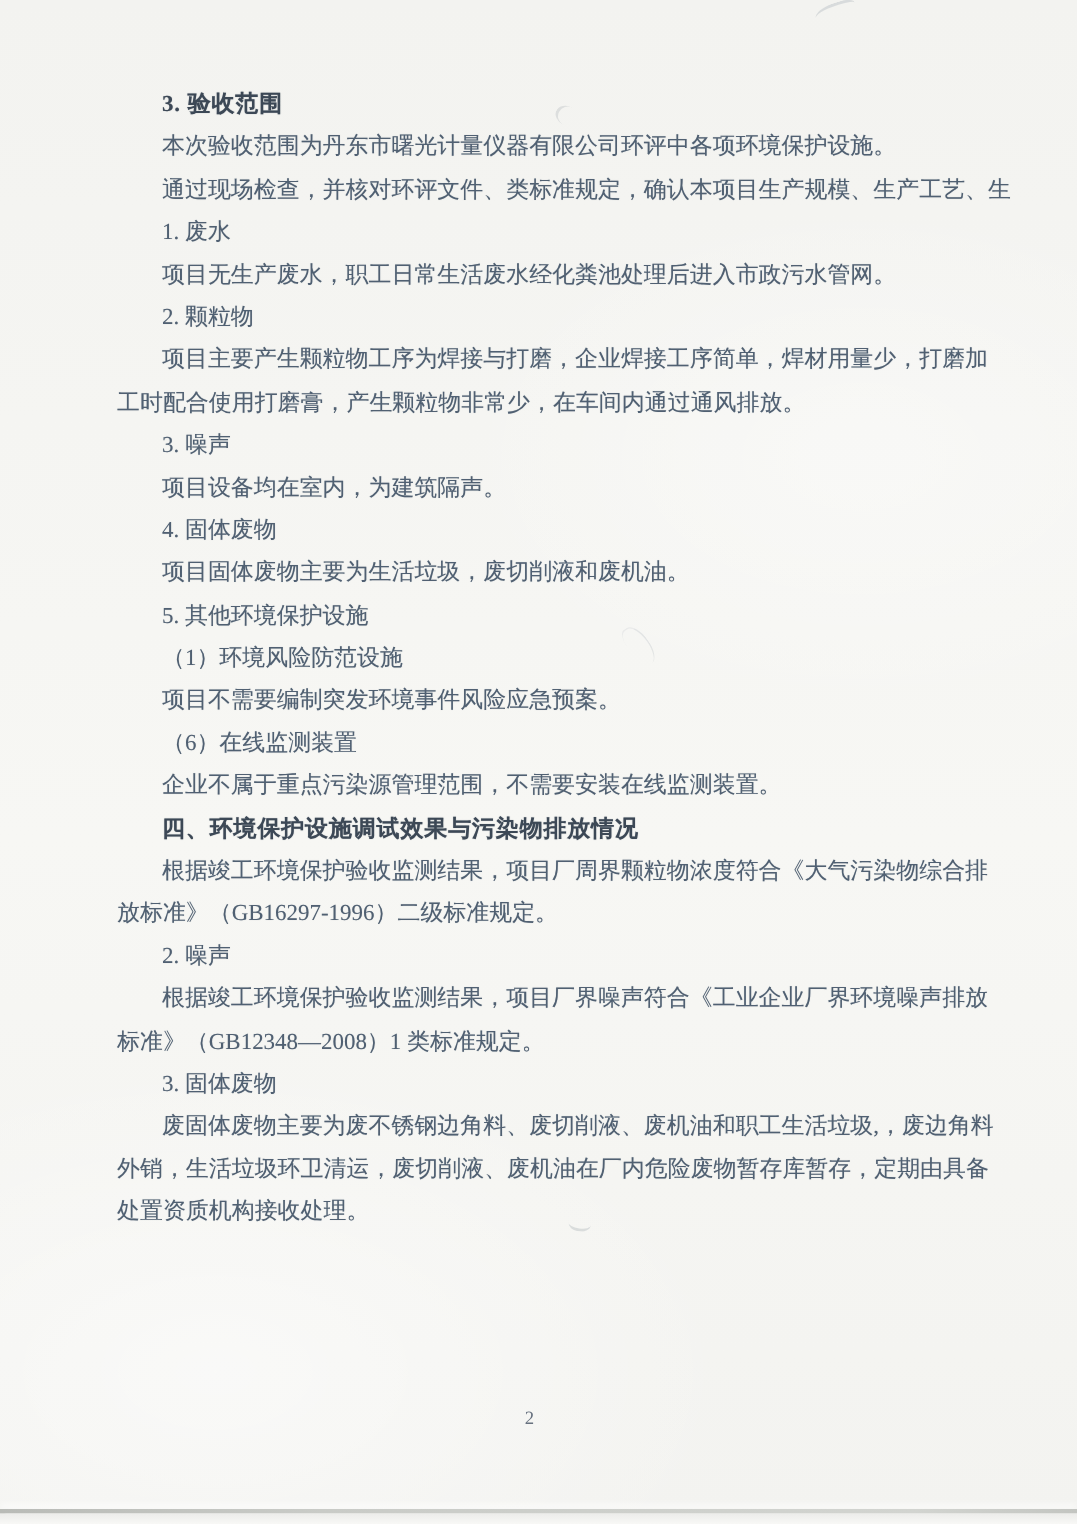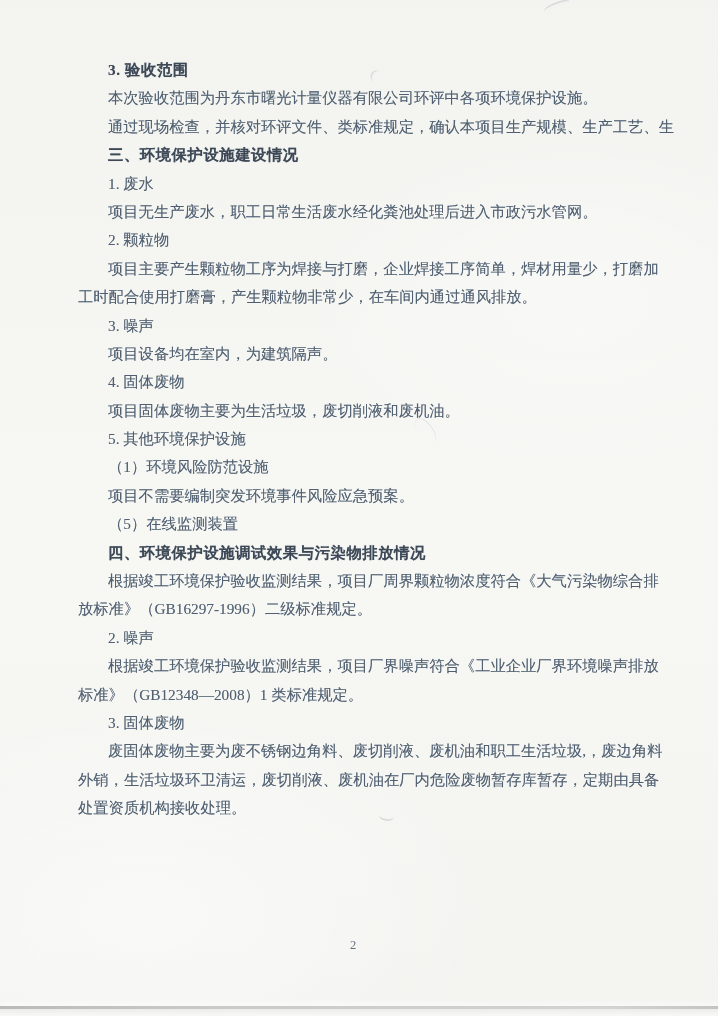--- a/index.html
+++ b/index.html
@@ -103,34 +103,34 @@
   }
 </style>
 </head>
 <body>
 
 <div class="page">
   <div id="text-block">
       <div class="line bold indent">3. 验收范围</div>
       <div class="line indent">本次验收范围为丹东市曙光计量仪器有限公司环评中各项环境保护设施。</div>
       <div class="line indent">通过现场检查，并核对环评文件、类标准规定，确认本项目生产规模、生产工艺、生</div>
-      <div class="line bold indent">三、环境保护设施建设情况</div>
       <div class="line indent">1. 废水</div>
       <div class="line indent">项目无生产废水，职工日常生活废水经化粪池处理后进入市政污水管网。</div>
       <div class="line indent">2. 颗粒物</div>
       <div class="line indent">项目主要产生颗粒物工序为焊接与打磨，企业焊接工序简单，焊材用量少，打磨加</div>
       <div class="line">工时配合使用打磨膏，产生颗粒物非常少，在车间内通过通风排放。</div>
       <div class="line indent">3. 噪声</div>
       <div class="line indent">项目设备均在室内，为建筑隔声。</div>
       <div class="line indent">4. 固体废物</div>
       <div class="line indent">项目固体废物主要为生活垃圾，废切削液和废机油。</div>
       <div class="line indent">5. 其他环境保护设施</div>
       <div class="line indent">（1）环境风险防范设施</div>
       <div class="line indent">项目不需要编制突发环境事件风险应急预案。</div>
-      <div class="line indent">（5）在线监测装置</div>
+      <div class="line indent">（6）在线监测装置</div>
+      <div class="line indent">企业不属于重点污染源管理范围，不需要安装在线监测装置。</div>
       <div class="line bold indent">四、环境保护设施调试效果与污染物排放情况</div>
       <div class="line indent">根据竣工环境保护验收监测结果，项目厂周界颗粒物浓度符合《大气污染物综合排</div>
       <div class="line">放标准》（GB16297-1996）二级标准规定。</div>
       <div class="line indent">2. 噪声</div>
       <div class="line indent">根据竣工环境保护验收监测结果，项目厂界噪声符合《工业企业厂界环境噪声排放</div>
       <div class="line">标准》（GB12348—2008）1 类标准规定。</div>
       <div class="line indent">3. 固体废物</div>
       <div class="line indent">废固体废物主要为废不锈钢边角料、废切削液、废机油和职工生活垃圾,，废边角料</div>
       <div class="line">外销，生活垃圾环卫清运，废切削液、废机油在厂内危险废物暂存库暂存，定期由具备</div>
       <div class="line">处置资质机构接收处理。</div>

